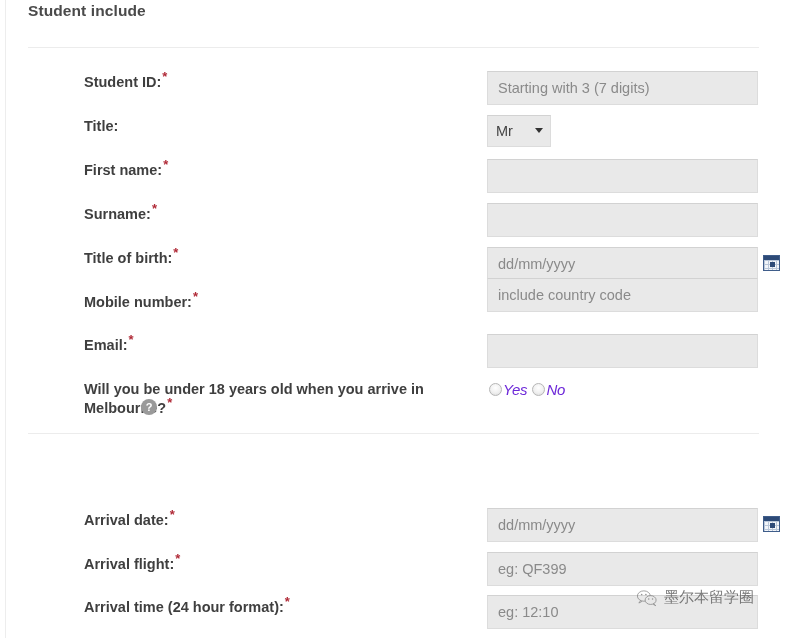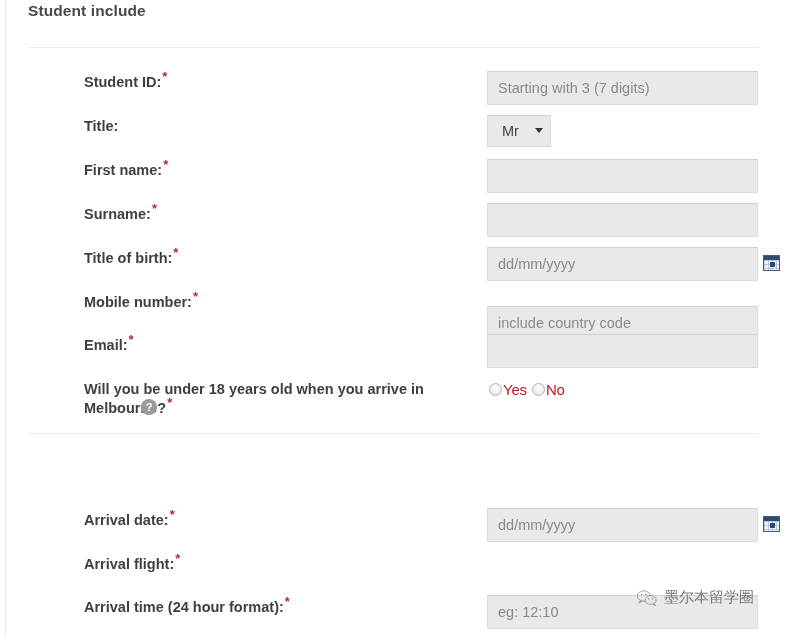--- a/index.html
+++ b/index.html
@@ -77,21 +77,21 @@
   }
   .input-box.empty { color: transparent; }
   .select-box {
     position: absolute;
     background: #e9e9e9;
     border: 1px solid #dcdcdc;
     border-top: 1px solid #d2d2d2;
     height: 32px;
     width: 64px;
     left: 487px;
-    padding: 0 14px;
+    padding: 0 8px;
     font-size: 14.5px;
     color: #444;
     line-height: 30px;
   }
   .select-box .caret {
     position: absolute;
     right: 7px; top: 12px;
     width: 0; height: 0;
     border-left: 4px solid transparent;
     border-right: 4px solid transparent;
@@ -135,21 +135,21 @@
   }
   .radio-opt { display: flex; align-items: center; margin-right: 5px; }
   .radio {
     width: 13px; height: 13px;
     border-radius: 50%;
     background: radial-gradient(circle at 50% 35%, #ffffff 0%, #f0f0f0 55%, #d8d8d8 100%);
     border: 1px solid #b6b6b6;
     display: inline-block;
     margin-right: 1px;
   }
-  .radio-label { font-size: 15px; color: #b91c1c; letter-spacing: -0.2px; }
+  .radio-label { font-size: 15px; color: #6d28d9; letter-spacing: -0.2px; font-style: italic; }
   .help-icon {
     position: absolute;
     width: 16px; height: 16px;
     border-radius: 50%;
     background: #9a9a9a;
     color: #ffffff;
     font-size: 11px;
     font-weight: bold;
     text-align: center;
     line-height: 16px;
@@ -213,21 +213,21 @@
   <div class="cal-icon" style="top:255px;">
     <div class="bar"></div>
     <div class="grid">
       <div class="dot"></div>
     </div>
   </div>
 
   <div class="field-label" style="top:293px;">
     <span>Mobile number:</span><span class="req">*</span>
   </div>
-  <div class="input-box" style="top:278px;margin-top:28px;">include country code</div>
+  <div class="input-box" style="top:278px;">include country code</div>
 
   <div class="field-label" style="top:336px;">
     <span>Email:</span><span class="req">*</span>
   </div>
   <div class="input-box empty" style="top:334px;"></div>
 
   <div class="field-label wrap" style="top:380px;">
     <span>Will you be under 18 years old when you arrive in Melbourne?</span><span class="req">*</span>
   </div>
   <div class="help-icon" style="left:141px; top:399px;">?</div>
@@ -253,20 +253,21 @@
   <div class="cal-icon" style="top:516px;">
     <div class="bar"></div>
     <div class="grid">
       <div class="dot"></div>
     </div>
   </div>
 
   <div class="field-label" style="top:555px;">
     <span>Arrival flight:</span><span class="req">*</span>
   </div>
+  <div class="input-box" style="top:552px;">eg: QF399</div>
 
   <div class="field-label" style="top:598px;">
     <span>Arrival time (24 hour format):</span><span class="req">*</span>
   </div>
   <div class="input-box" style="top:595px;">eg: 12:10</div>
 
   <div class="watermark">
     <svg class="wm-logo" viewBox="0 0 28 22">
       <ellipse cx="10" cy="8.5" rx="8.2" ry="6.6" fill="none" stroke="#6e6e6e" stroke-width="1.1"></ellipse>
       <path d="M6 14.2 L3.6 17.4 L7.2 15.6 Z" fill="none" stroke="#6e6e6e" stroke-width="1.1"></path>

